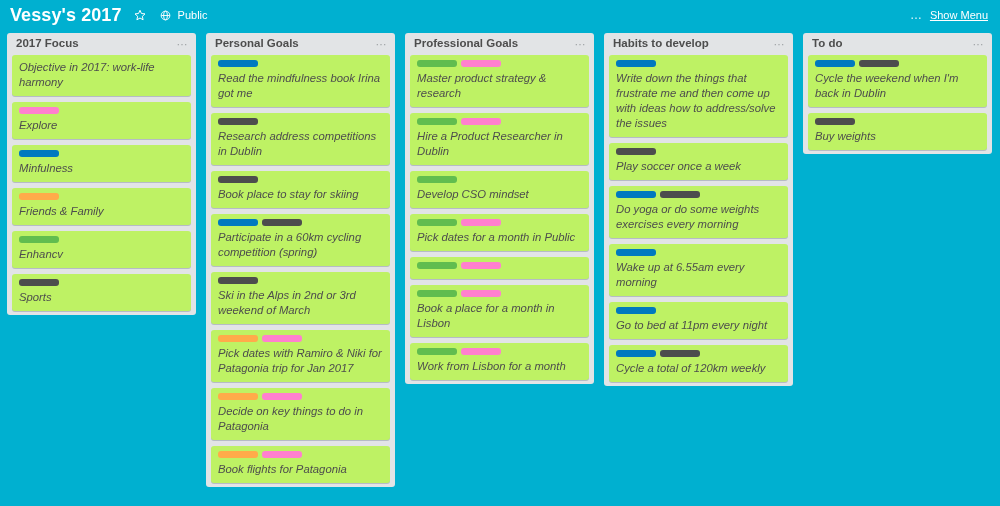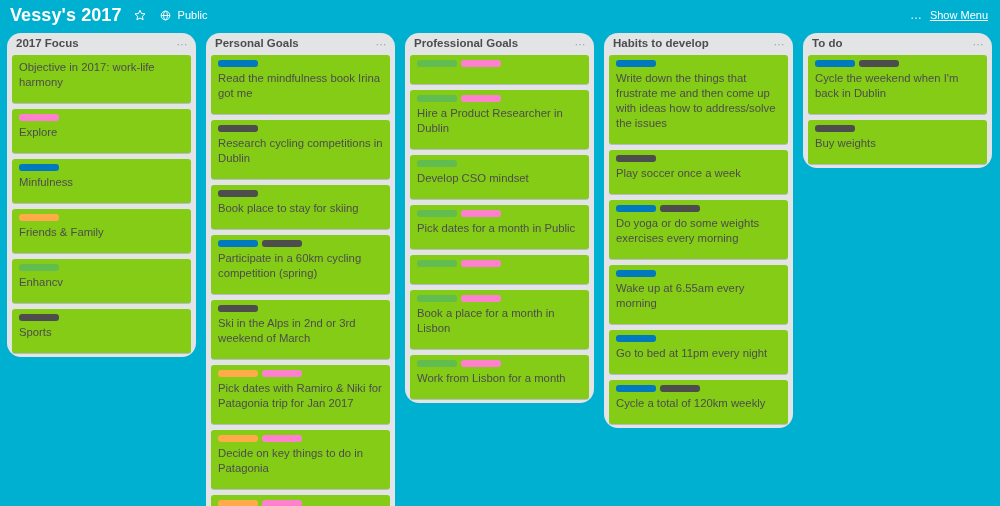--- a/index.html
+++ b/index.html
@@ -84,21 +84,21 @@
     display: flex;
     align-items: flex-start;
     padding: 3px 0 0 7px;
     gap: 10px;
   }
 
   .list {
     width: 189px;
     flex: 0 0 189px;
     background: #e2e4e6;
-    border-radius: 14px;
+    border-radius: 3px;
     padding: 0 0 4px 0;
   }
 
   .list-header {
     height: 22px;
     display: flex;
     align-items: center;
     padding: 0 8px 0 9px;
   }
 
@@ -116,26 +116,27 @@
     color: #a0a3a6;
     letter-spacing: 0.5px;
     cursor: pointer;
   }
 
   .cards {
     padding: 0 5px;
   }
 
   .card {
-    background: #84cc16;
+    background: #bef264;
     border-radius: 3px;
     box-shadow: 0 1px 0 rgba(9,30,66,0.20);
-    padding: 5px 7px 13px 7px;
+    padding: 5px 7px 6px 7px;
     margin-bottom: 6px;
     cursor: pointer;
+    font-style: italic;
   }
 
   .card:last-child { margin-bottom: 0; }
 
   .card-labels {
     display: flex;
     gap: 4px;
     margin-bottom: 4px;
   }
 
@@ -233,21 +234,21 @@
         <div class="card">
           <div class="card-labels">
             <span class="label" style="background: rgb(0, 121, 191);"></span>
           </div>
           <div class="card-title">Read the mindfulness book Irina got me</div>
         </div>
         <div class="card">
           <div class="card-labels">
             <span class="label" style="background: rgb(77, 77, 77);"></span>
           </div>
-          <div class="card-title">Research cycling competitions in Dublin</div>
+          <div class="card-title">Research address competitions in Dublin</div>
         </div>
         <div class="card">
           <div class="card-labels">
             <span class="label" style="background: rgb(77, 77, 77);"></span>
           </div>
           <div class="card-title">Book place to stay for skiing</div>
         </div>
         <div class="card">
           <div class="card-labels">
             <span class="label" style="background: rgb(0, 121, 191);"></span>
@@ -288,20 +289,21 @@
       <div class="list-header">
         <span class="list-title">Professional Goals</span>
         <span class="list-menu-icon">⋯</span>
       </div>
       <div class="cards">
         <div class="card">
           <div class="card-labels">
             <span class="label" style="background: rgb(97, 189, 79);"></span>
             <span class="label" style="background: rgb(255, 128, 206);"></span>
           </div>
+          <div class="card-title">Master product strategy &amp; research</div>
         </div>
         <div class="card">
           <div class="card-labels">
             <span class="label" style="background: rgb(97, 189, 79);"></span>
             <span class="label" style="background: rgb(255, 128, 206);"></span>
           </div>
           <div class="card-title">Hire a Product Researcher in Dublin</div>
         </div>
         <div class="card">
           <div class="card-labels">

